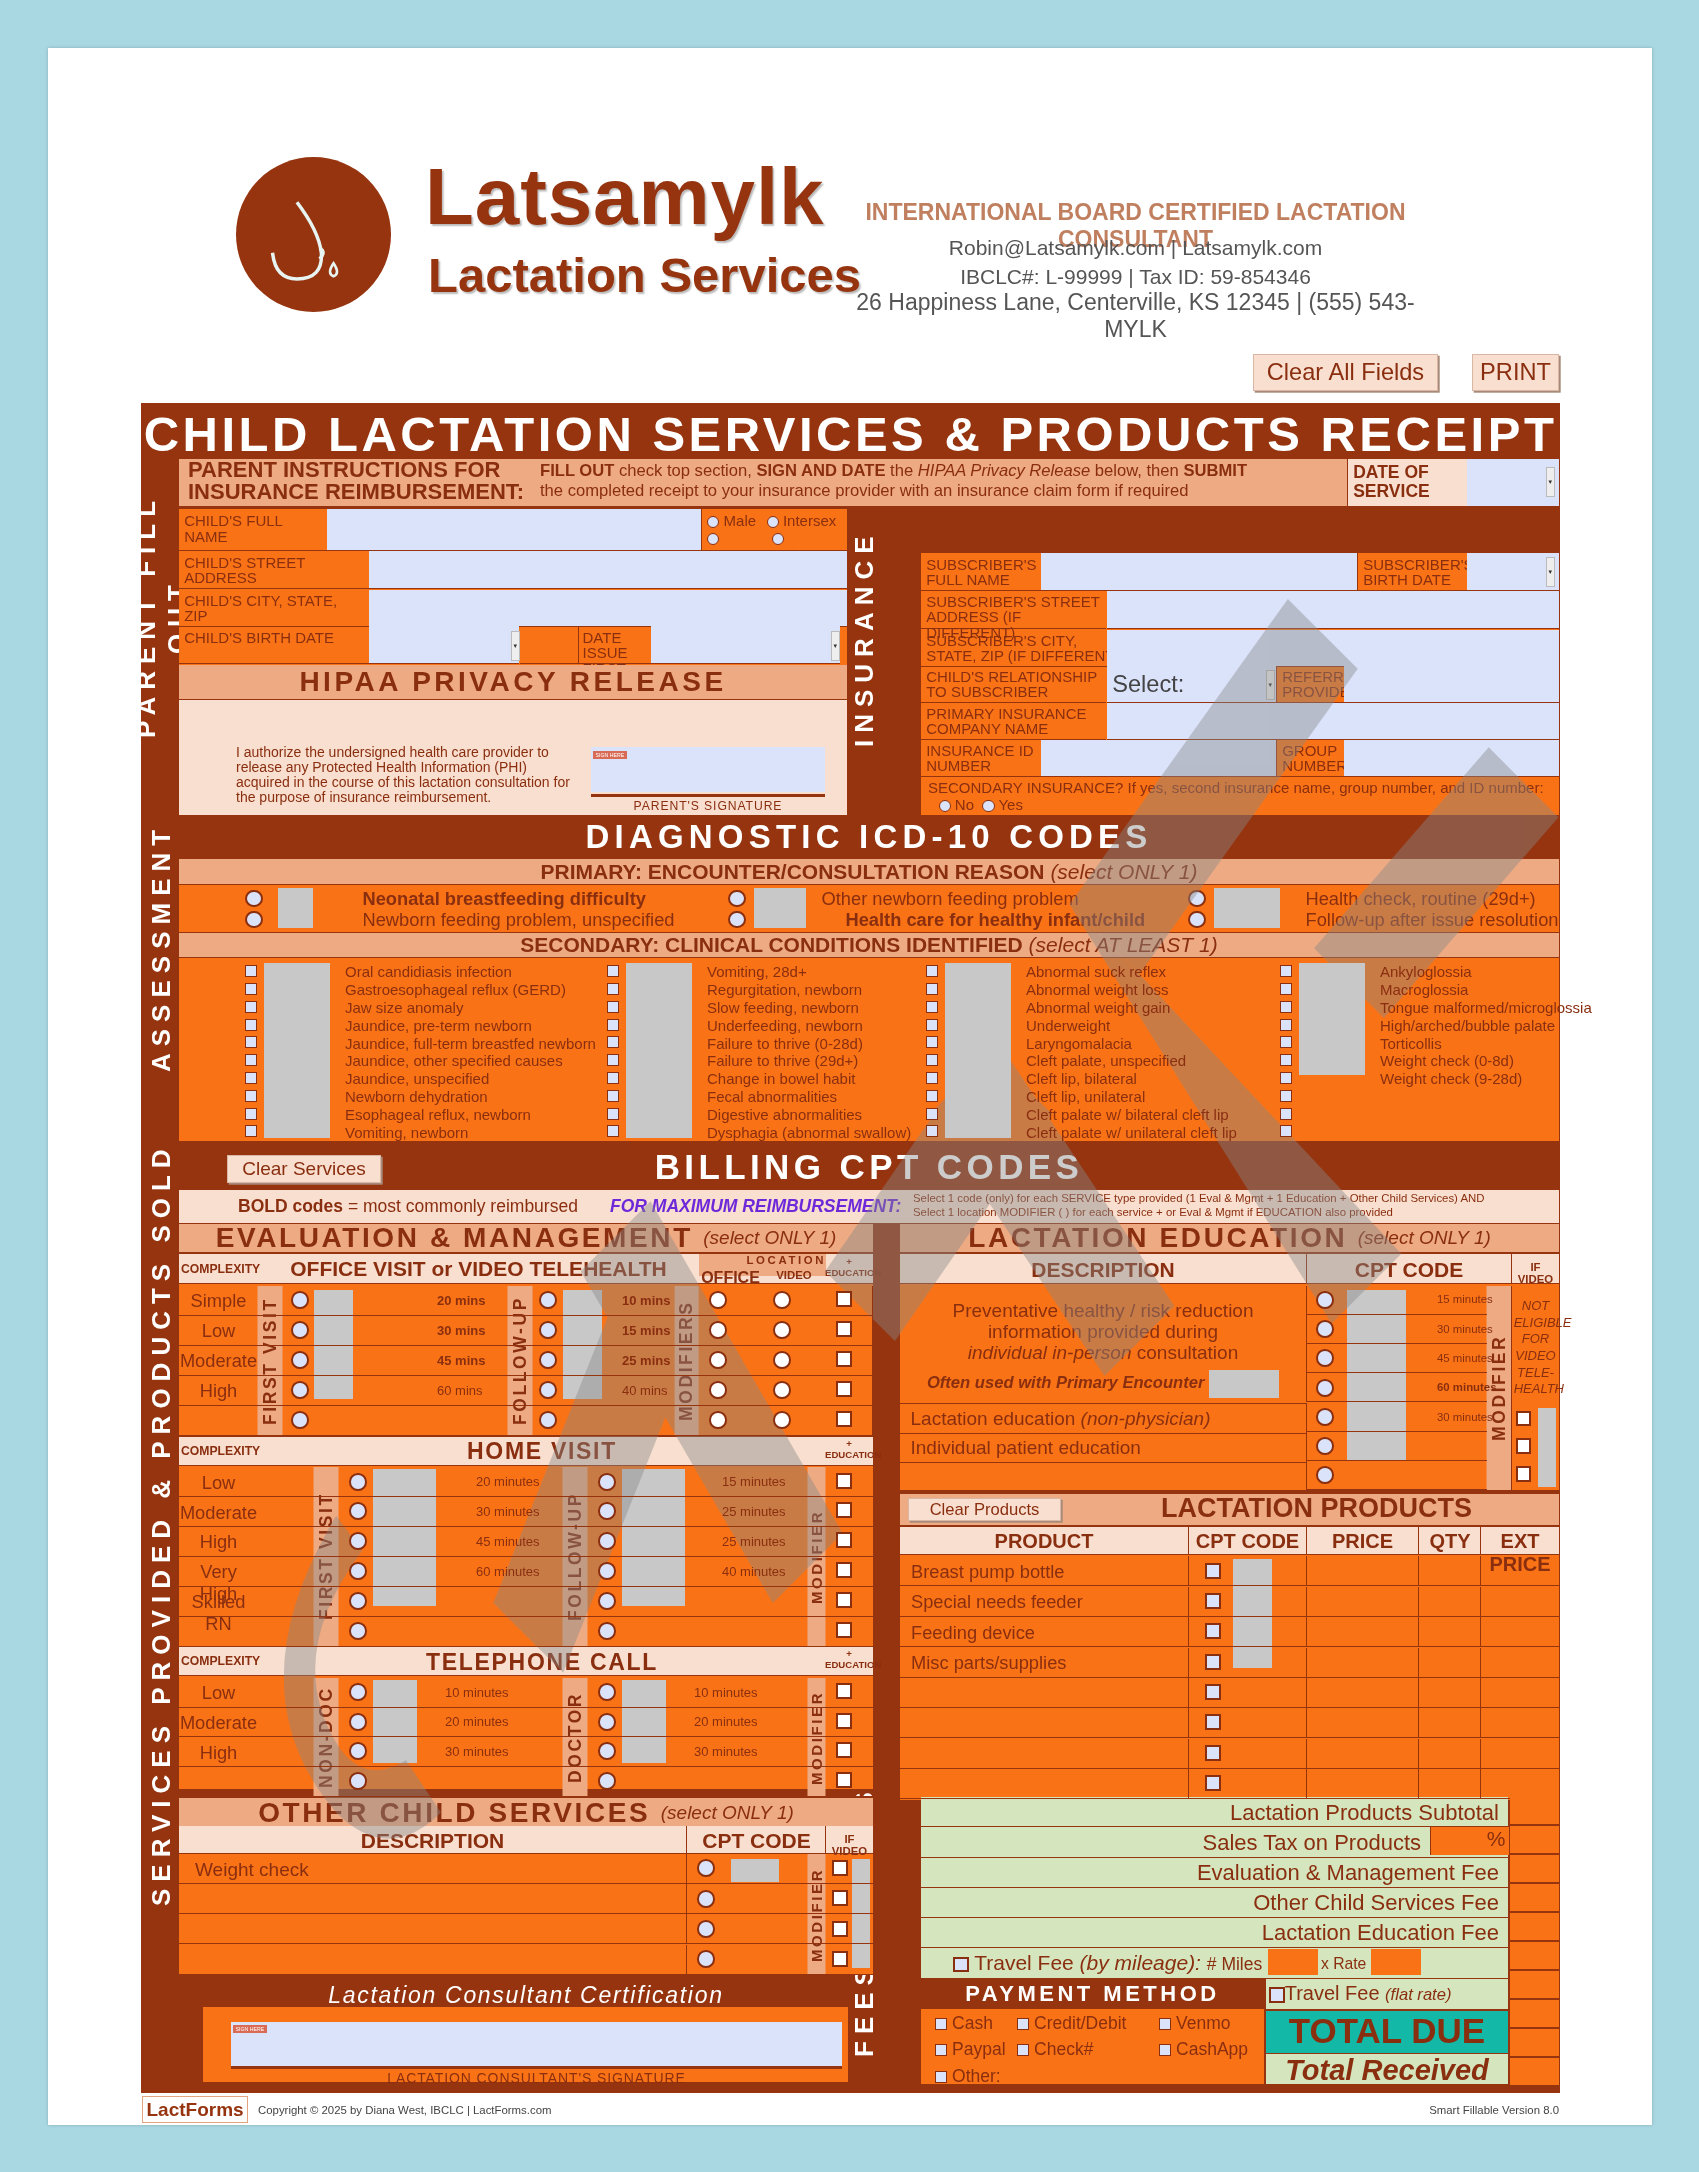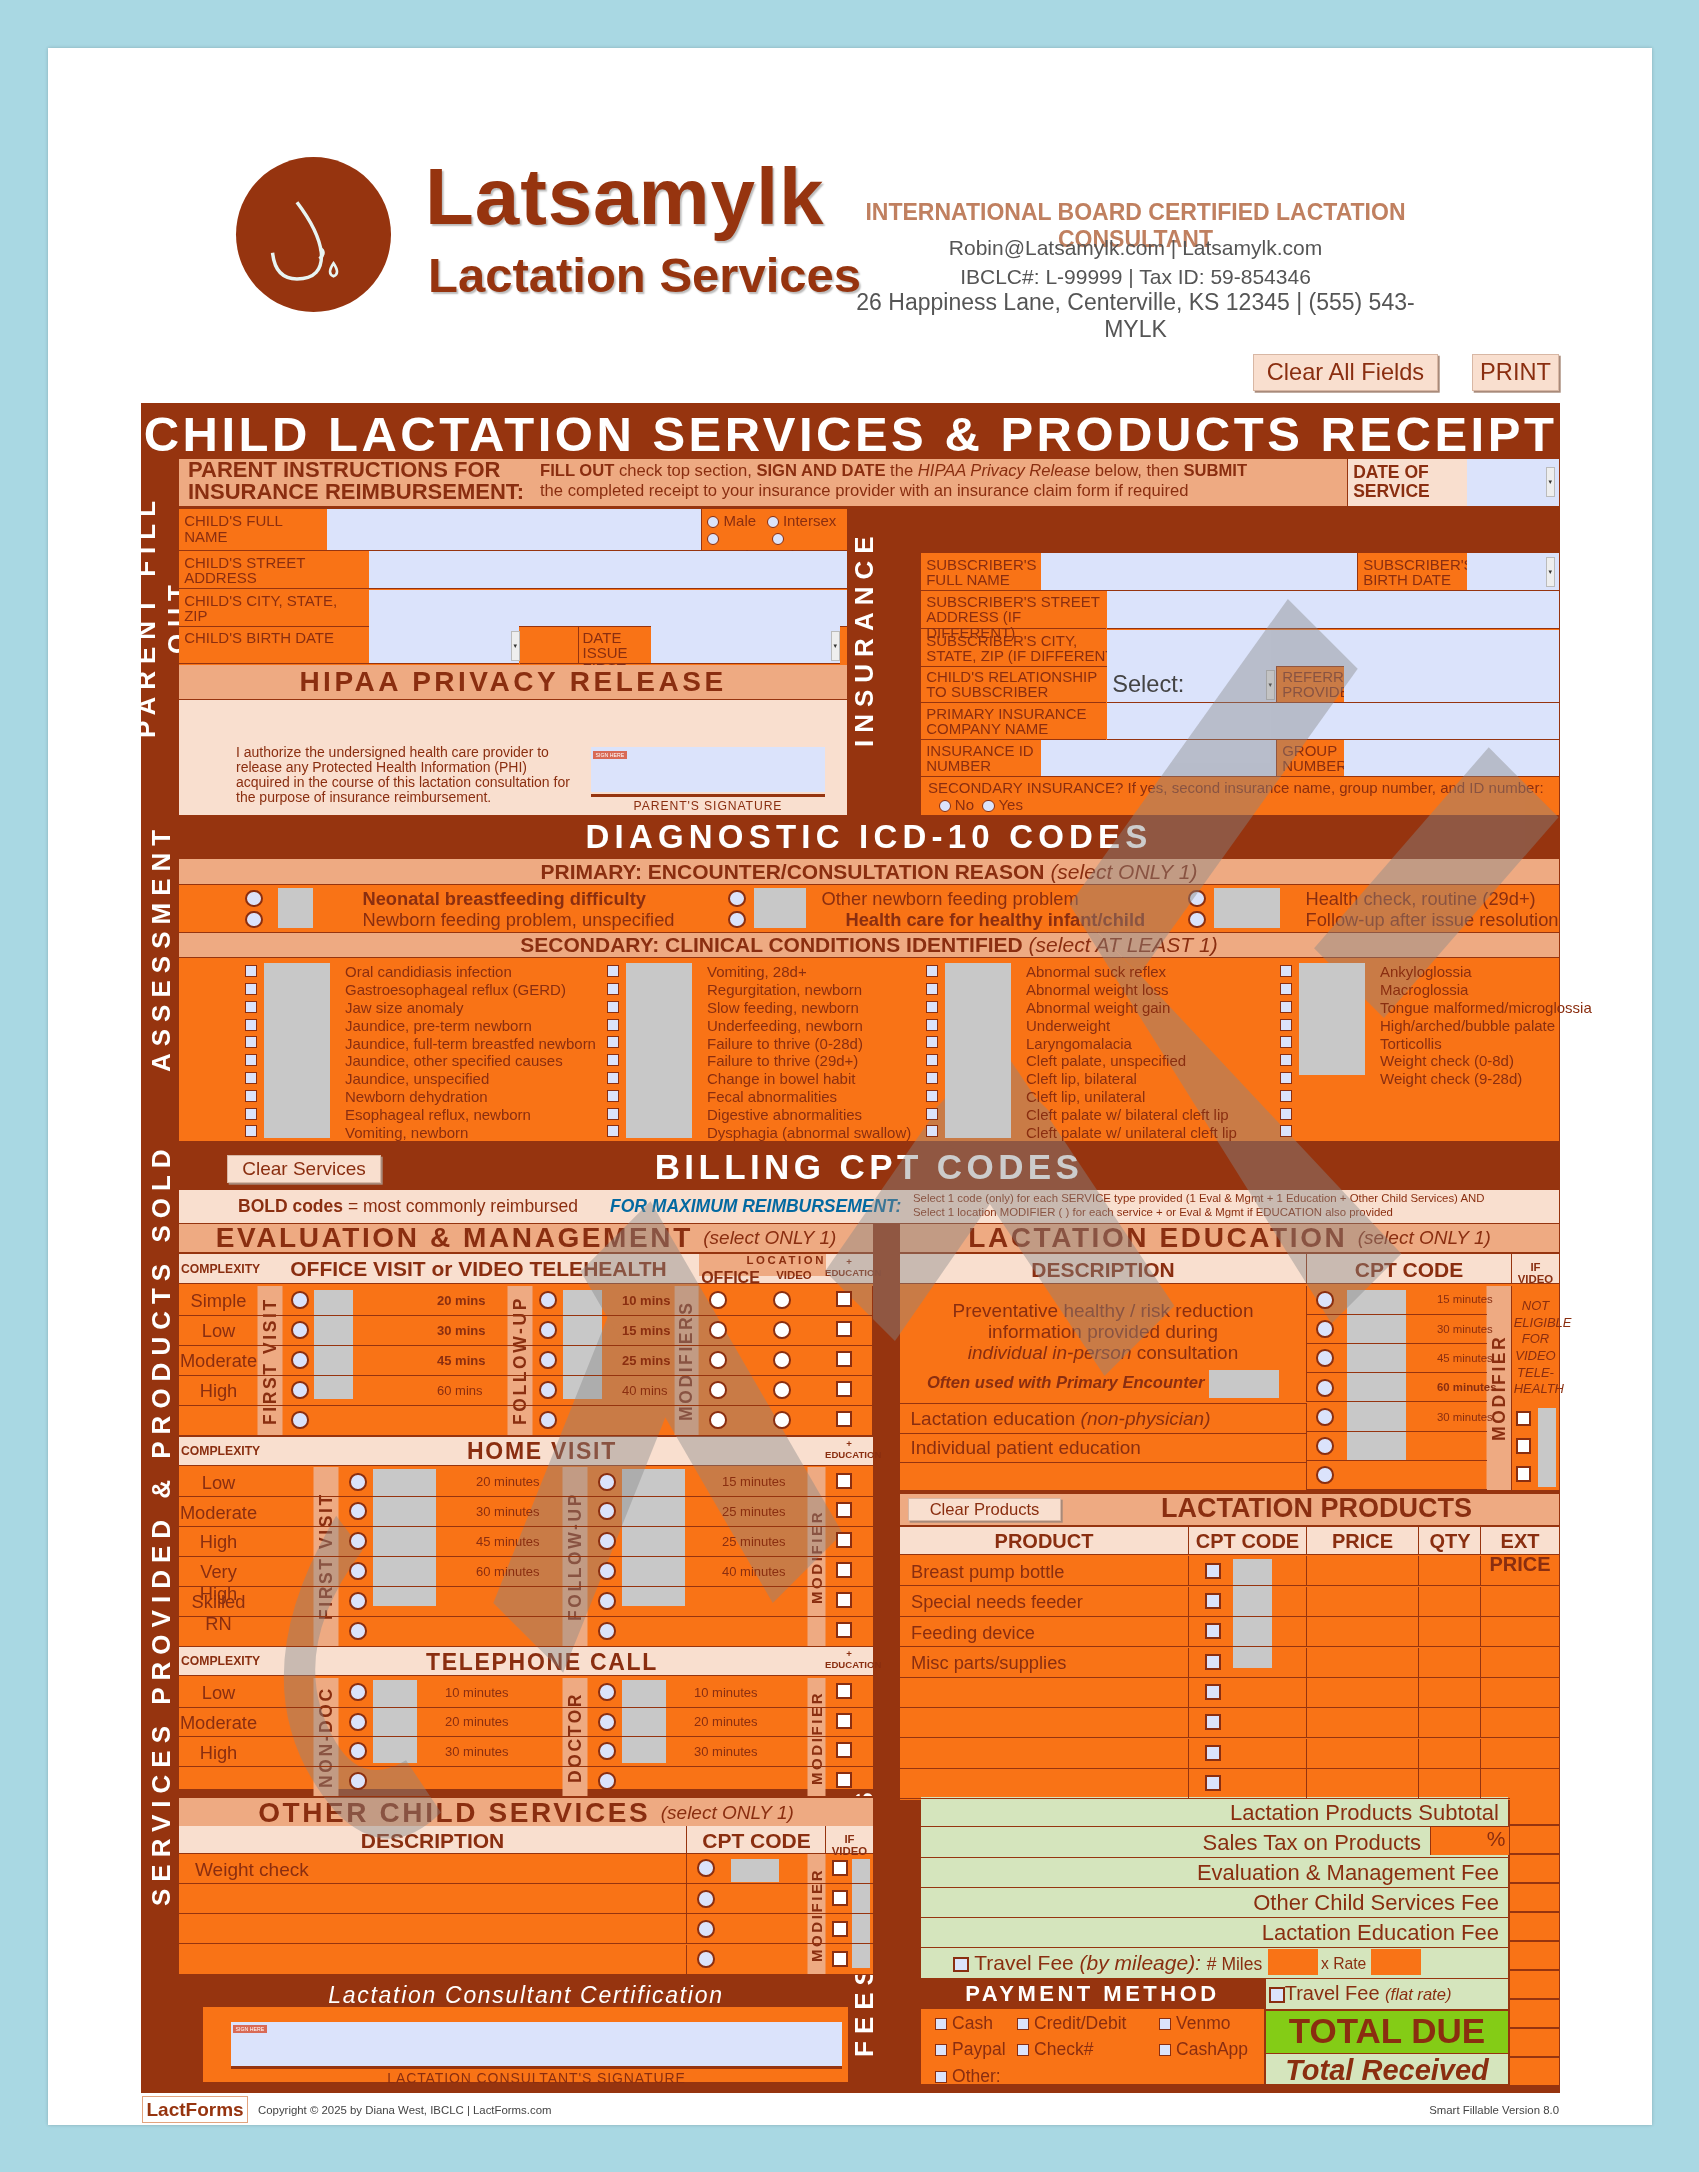--- a/index.html
+++ b/index.html
@@ -5,21 +5,21 @@
 *{box-sizing:border-box;margin:0;padding:0}
 html,body{width:1700px;height:2172px;background:#a9d8e3;font-family:"Liberation Sans",sans-serif;color:#8a2e10;overflow:hidden}
 .page{position:absolute;left:48px;top:48px;width:1604px;height:2077px;background:#fff;box-shadow:0 0 3.5px rgba(0,0,0,.2)}
 .abs{position:absolute}
 .brown{background:#96340f}
 .peach{background:#eeaa82}
 .lpeach{background:#f9dfcf}
 .fill{background:#dbe3fb}
 .white{background:#f97316}
 .green{background:#d5e5bd}
-.dgreen{background:#84cc16}
+.dgreen{background:#14b8a6}
 .gray{background:#c8c8c8}
 .bt{border-top:1.7px solid #96340f}
 .bb{border-bottom:1.7px solid #96340f}
 .bl{border-left:1.7px solid #96340f}
 .br{border-right:1.7px solid #96340f}
 .lbl{font-size:15px;line-height:15.7px;color:#8a2e10;text-transform:uppercase}
 .vtext{position:absolute;writing-mode:vertical-rl;transform:rotate(180deg);color:#fff;font-weight:bold;letter-spacing:7px;font-size:26px;text-align:center;display:flex;align-items:center;justify-content:center}
 .vsub{position:absolute;writing-mode:vertical-rl;transform:rotate(180deg);color:#8a2e10;font-weight:bold;letter-spacing:2.6px;font-size:17.5px;display:flex;align-items:center;justify-content:center}
 .radio{display:inline-block;width:17.5px;height:17.5px;border:2.6px solid #8a2e10;border-radius:50%;background:#dbe3fb;vertical-align:middle}
 .radio.sm{width:12.2px;height:12.2px;border-width:1.7px}
@@ -190,21 +190,21 @@
     <span>SECONDARY:  CLINICAL CONDITIONS IDENTIFIED</span>&nbsp;<i style="font-weight:normal">(select AT LEAST 1)</i>
   </div>
   <div class="abs white" style="left:131px;top:910px;width:1380px;height:183px;"></div>
 
   <div id="sec-cols"></div>
 
   <div class="btn" style="left:179px;top:1107px;width:154px;height:28px;font-size:19px;">Clear Services</div>
   <div class="abs" style="left:131px;top:1099px;width:1380px;text-align:center;font-size:35px;font-weight:bold;color:#fff;letter-spacing:4.4px;">BILLING CPT CODES</div>
   <div class="abs lpeach" style="left:131px;top:1142px;width:1380px;height:33px;"></div>
   <div class="abs" style="left:190px;top:1148px;font-size:17.5px;color:#8a2e10;"><b>BOLD codes</b><span> = most commonly reimbursed</span></div>
-  <div class="abs" style="left:562px;top:1148px;font-size:17.5px;font-weight:bold;font-style:italic;color:#0369a1;">FOR MAXIMUM REIMBURSEMENT:</div>
+  <div class="abs" style="left:562px;top:1148px;font-size:17.5px;font-weight:bold;font-style:italic;color:#6d28d9;">FOR MAXIMUM REIMBURSEMENT:</div>
   <div class="abs" style="left:865px;top:1143px;font-size:11.4px;line-height:14px;color:#8a2e10;">
     <div>Select 1 code (only) for each SERVICE type provided (1 Eval &amp; Mgmt + 1 Education + Other Child Services) AND</div>
       <div>Select 1 location MODIFIER (        ) for each service +    or Eval &amp; Mgmt if EDUCATION also provided</div>
   </div>
 
   <div class="sechead peach" style="left:131px;top:1176px;width:694px;height:28px;font-size:28px;letter-spacing:2.6px;">
     <span>EVALUATION &amp; MANAGEMENT</span>&nbsp;<i style="font-size:19px;font-weight:normal;letter-spacing:0">(select ONLY 1)</i>
   </div>
   <div class="sechead peach" style="left:852px;top:1176px;width:659px;height:28px;font-size:28px;letter-spacing:2.6px;">
     <span>LACTATION EDUCATION</span>&nbsp;<i style="font-size:19px;font-weight:normal;letter-spacing:0">(select ONLY 1)</i>

